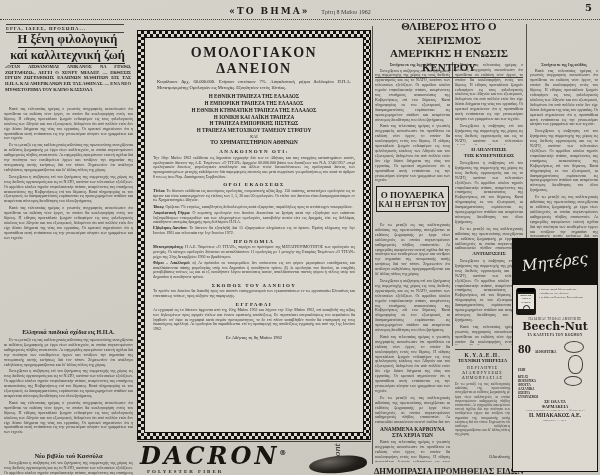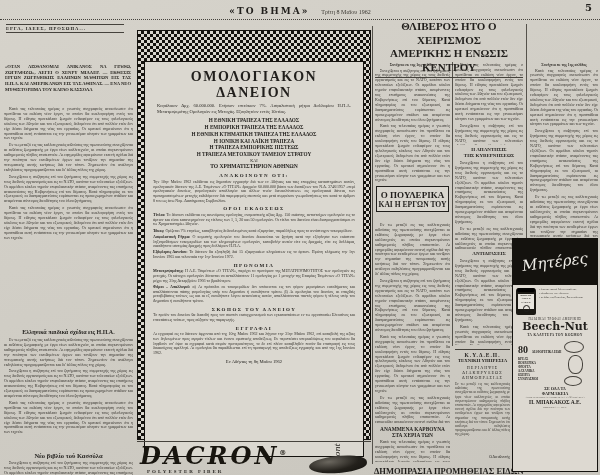--- a/index.html
+++ b/index.html
@@ -20,21 +20,21 @@
   .pageno{font-family:"DejaVu Serif", serif;font-weight:bold;font-size:10px;}
   
   .kicker{font-size:4.6px;font-weight:bold;letter-spacing:1px;border-top:1px solid #45423c;border-bottom:1px solid #45423c;padding:1px 0;text-align:left;}
   .ltitle{font-size:12.5px;line-height:14.5px;font-weight:bold;text-align:center;}
   .ltitle span{border-bottom:1px solid #211f1c;display:inline-block;padding-bottom:0.5px;}
   .deck{font-size:4.6px;line-height:5.7px;font-weight:bold;text-align:justify;color:#26231f;}
   .subhead-left{font-size:6px;font-weight:bold;text-align:center;}
   
   .ad-frame{background:#14120e;padding:1px;}
   .ad-checker{width:100%;height:100%;background:repeating-conic-gradient(#14120e 0% 25%, #d9d6ce 25% 50%);background-size:6px 6px;padding:6px;box-sizing:border-box;}
-  .ad-inner{width:100%;height:100%;background:#dbd8d0;border:1px solid #14120e;padding:5px 8px 3px 8px;box-sizing:border-box;overflow:hidden;margin-top:24px;}
+  .ad-inner{width:100%;height:100%;background:#dbd8d0;border:1px solid #14120e;padding:5px 8px 3px 8px;box-sizing:border-box;overflow:hidden;}
   .ad-title{font-size:14px;font-weight:bold;letter-spacing:1.5px;text-align:center;margin:2px 0 2px 0;}
   .ad-sub{font-size:7px;font-weight:bold;text-align:center;margin-bottom:3px;}
   .ad-terms{font-size:4.6px;line-height:5.6px;text-align:justify;margin:0 4px 3px 4px;color:#2c2925;}
   .bank{font-size:5.2px;line-height:6.8px;font-weight:bold;text-align:center;}
   .ad-kai{font-size:4.2px;text-align:center;line-height:5.5px;}
   .ad-bourse{font-size:5.6px;font-weight:bold;text-align:center;line-height:7px;margin-bottom:2px;}
   .ad-h{font-size:5px;font-weight:bold;letter-spacing:1.5px;text-align:center;margin:3px 0 1.5px 0;}
   .ad-p{font-size:4px;line-height:4.7px;text-align:justify;color:#33302b;margin:0 0 1.5px 0;}
   .ad-p b{color:#211f1c;}
   .ad-date{font-size:4.6px;text-align:center;margin-top:3px;}
@@ -64,41 +64,45 @@
   .jar{width:20px;height:27px;background:#1a1813;border-radius:3px 3px 2px 2px;position:relative;}
   .jar .lid{position:absolute;top:0;left:1px;right:1px;height:4px;background:#000;border-radius:2px;}
   .jar .label{position:absolute;top:6px;left:2px;right:2px;height:15px;background:#e8e5de;text-align:center;}
   .jar .label .bnm{font-size:2.4px;font-weight:bold;line-height:3.4px;}
   .jar .label .apl{font-size:2.8px;font-weight:bold;line-height:3.4px;}
   .face{width:5px;height:5px;border:0.5px solid #211f1c;border-radius:50%;margin:0.5px auto 0 auto;}
   .bn-bul{font-size:2.8px;line-height:3.8px;color:#34312c;}
   .bn-top{font-size:3px;letter-spacing:0.5px;text-align:center;margin-top:1px;}
   .bn-brand{font-family:"DejaVu Serif", serif;font-weight:bold;font-size:11px;text-align:center;line-height:12px;}
   .bn-best{font-size:3.2px;font-weight:bold;text-align:center;letter-spacing:0.5px;}
-  .bn-80{font-size:10px;font-weight:bold;line-height:8px;}
+  .bn-80{font-size:13px;font-weight:bold;line-height:8px;}
   .bn-kind{font-size:3px;font-weight:bold;line-height:4px;}
   .doodle{border:0.5px solid #45423c;border-radius:50%;}
   .bn-farm{font-size:4.2px;font-weight:bold;text-align:center;line-height:5px;}
   .bn-note{font-size:2.6px;text-align:center;color:#45423c;}
   .bn-dist{font-size:5.5px;font-weight:bold;text-align:center;line-height:6.5px;}
   .bn-addr{font-size:2.8px;text-align:center;color:#45423c;}
 </style>
 </head>
 <body>
 
 <div class="page">
 
   <div class="abs" style="left:0;top:3;width:600px;text-align:center;">
     <span class="masthead">«ΤΟ ΒΗΜΑ»</span>
     <span class="dateline" style="margin-left:8px;">Τρίτη 8 Μαΐου 1962</span>
   </div>
   <div class="abs pageno" style="right:8px;top:2px;">5</div>
   <div class="abs dotted" style="left:0;top:19px;width:600px;"></div>
 
   <div class="abs kicker" style="left:6px;top:24px;width:118px;">ΕΡΓΑ, ΙΔΕΕΣ, ΠΡΟΣΩΠΑ...</div>
+  <div class="abs ltitle" style="left:1px;top:32px;width:133px;">
+    <span>Η ξένη φιλολογική</span><br>
+    <span>καί καλλιτεχνική ζωή</span>
+  </div>
   <div class="abs deck" style="left:5px;top:64px;width:126px;">«ΟΤΑΝ ΑΙΣΘΑΝΟΜΑΙ ΑΝΙΚΑΝΟΣ ΝΑ ΓΡΑΦΩ, ΖΩΓΡΑΦΙΖΩ», ΛΕΓΕΙ Ο ΧΕΝΡΥ ΜΙΛΛΕΡ. — ΕΚΘΕΣΙΣ ΕΡΓΩΝ ΖΩΓΡΑΦΙΚΗΣ ΕΛΛΗΝΩΝ ΜΑΘΗΤΩΝ ΕΙΣ ΤΑΣ Η.Π.Α. ΚΑΙ ΑΜΕΡΙΚΑΝΩΝ ΕΙΣ ΤΑΣ ΑΘΗΝΑΣ. — ΕΝΑ ΝΕΟ ΜΥΘΙΣΤΟΡΗΜΑ ΤΟΥ ΚΑΡΛΟ ΚΑΣΣΟΛΑ</div>
   <div class="abs t4 clip" style="left:4px;top:107px;width:129px;height:220px;">
     <p>Κατά τας τελευταίας ημέρας ο γνωστός συγγραφεύς ανεκοίνωσεν ότι προτίθεται να εκδώση νέον έργον, το οποίον θα κυκλοφορήση εντός του θέρους. Η είδησις προεκάλεσε ζωηρόν ενδιαφέρον εις τους φιλολογικούς κύκλους των Αθηνών και του εξωτερικού, δεδομένου ότι από πολλών ετών δεν είχε δώσει δείγματα της νέας του εργασίας. Οι κριτικοί σημειώνουν ότι η προσπάθεια αυτή εντάσσεται εις την γενικωτέραν κίνησιν των γραμμάτων και των τεχνών.</p>
     <p>Εν τω μεταξύ εις τας καλλιτεχνικάς αιθούσας της πρωτευούσης συνεχίζονται αι εκθέσεις ζωγραφικής με έργα νέων καλλιτεχνών, αι οποίαι συγκεντρώνουν καθημερινώς πλήθος επισκεπτών. Αι εφημερίδες αφιερώνουν εκτενή σχόλια διά την ποιότητα των εκτιθεμένων έργων και τονίζουν την σημασίαν της πνευματικής αυτής κινήσεως διά τον τόπον. Σημειωτέον ότι ανάλογοι εκδηλώσεις προγραμματίζονται και δι’ άλλας πόλεις της χώρας.</p>
     <p>Συνεχίζεται η συζήτησις επί του ζητήματος της συμμετοχής της χώρας εις τους διεθνείς οργανισμούς και εις το ΝΑΤΟ, κατόπιν των τελευταίων εξελίξεων. Οι αρμόδιοι κύκλοι τηρούν επιφυλακτικήν στάσιν, αναμένοντες τας επισήμους ανακοινώσεις της Κυβερνήσεως επί του θέματος. Κατά πληροφορίας εκ του εξωτερικού, αι διαπραγματεύσεις ευρίσκονται εις προκεχωρημένον στάδιον και αναμένεται σύντομος διευθέτησις του όλου ζητήματος.</p>
     <p>Κατά τας τελευταίας ημέρας ο γνωστός συγγραφεύς ανεκοίνωσεν ότι προτίθεται να εκδώση νέον έργον, το οποίον θα κυκλοφορήση εντός του θέρους. Η είδησις προεκάλεσε ζωηρόν ενδιαφέρον εις τους φιλολογικούς κύκλους των Αθηνών και του εξωτερικού, δεδομένου ότι από πολλών ετών δεν είχε δώσει δείγματα της νέας του εργασίας. Οι κριτικοί σημειώνουν ότι η προσπάθεια αυτή εντάσσεται εις την γενικωτέραν κίνησιν των γραμμάτων και των τεχνών.</p>
   </div>
   <div class="abs subhead-left" style="left:4px;top:329px;width:129px;">Ελληνικά παιδικά σχέδια εις Η.Π.Α.</div>
   <div class="abs t4 clip" style="left:4px;top:338px;width:129px;height:112px;">
     <p>Εν τω μεταξύ εις τας καλλιτεχνικάς αιθούσας της πρωτευούσης συνεχίζονται αι εκθέσεις ζωγραφικής με έργα νέων καλλιτεχνών, αι οποίαι συγκεντρώνουν καθημερινώς πλήθος επισκεπτών. Αι εφημερίδες αφιερώνουν εκτενή σχόλια διά την ποιότητα των εκτιθεμένων έργων και τονίζουν την σημασίαν της πνευματικής αυτής κινήσεως διά τον τόπον. Σημειωτέον ότι ανάλογοι εκδηλώσεις προγραμματίζονται και δι’ άλλας πόλεις της χώρας.</p>

